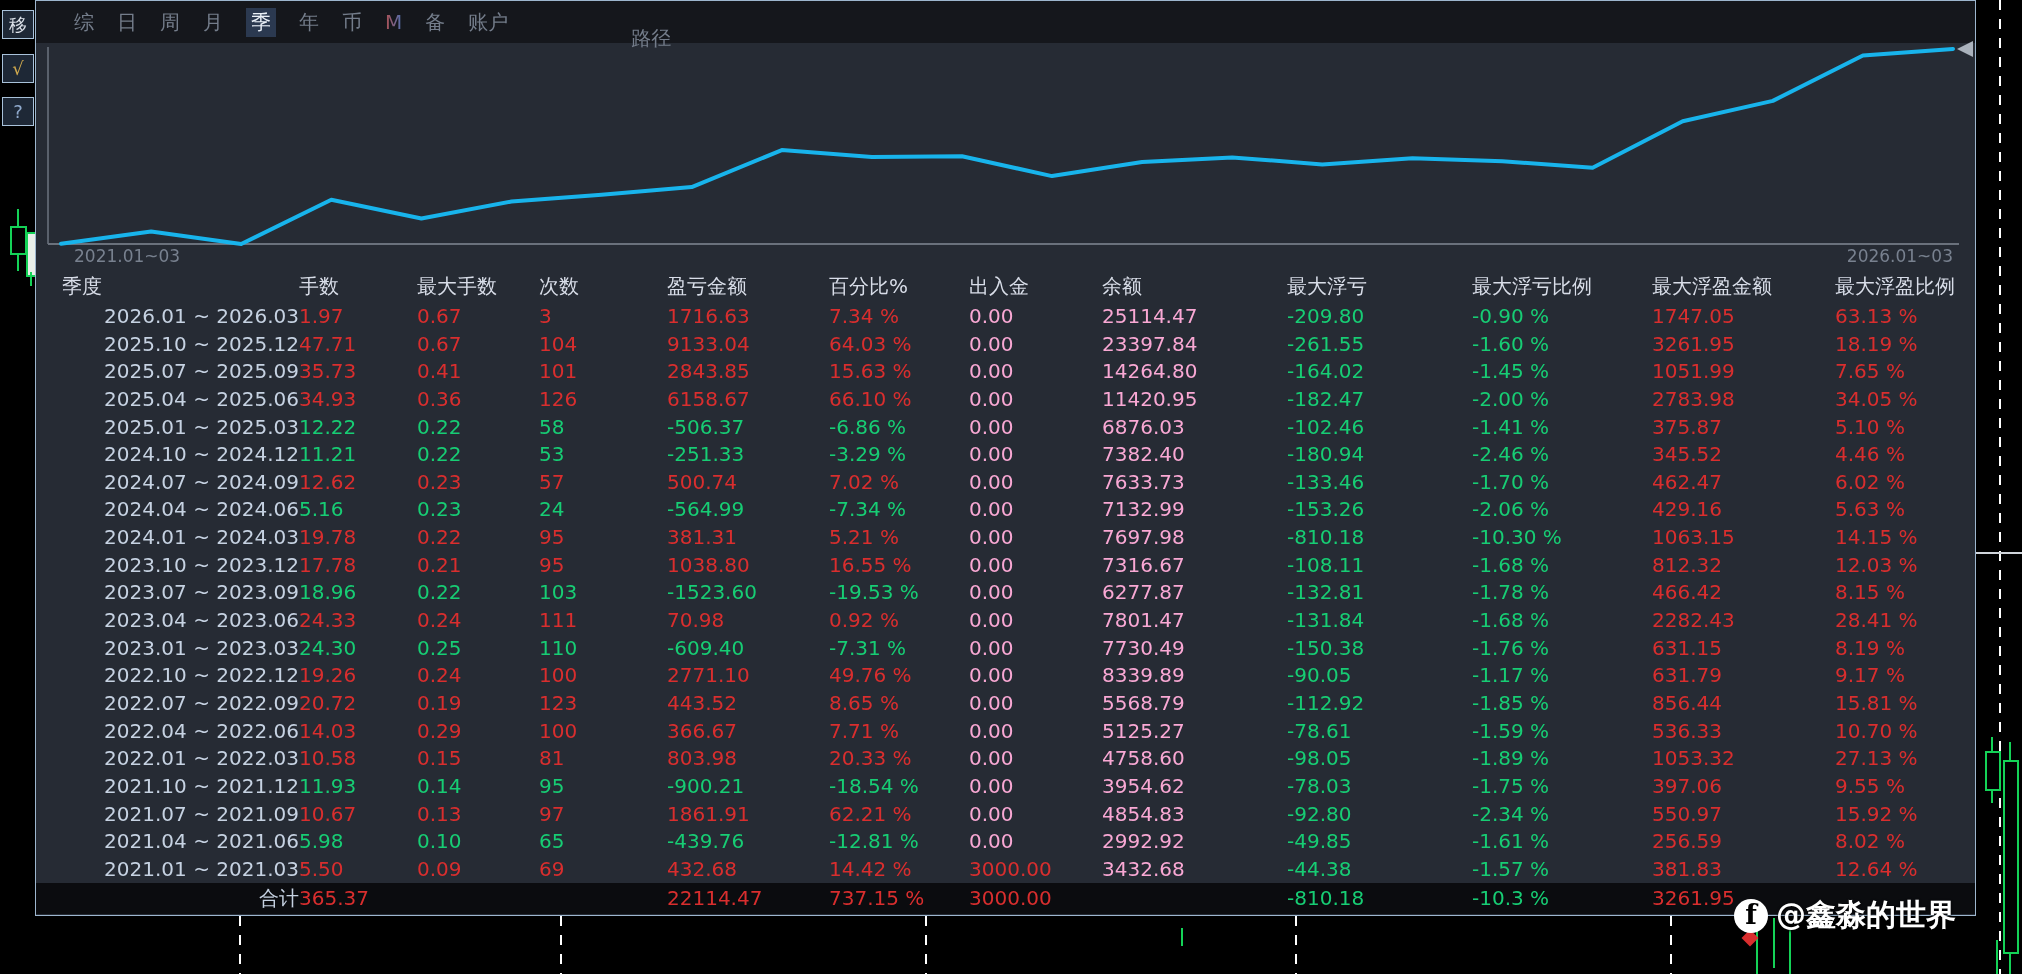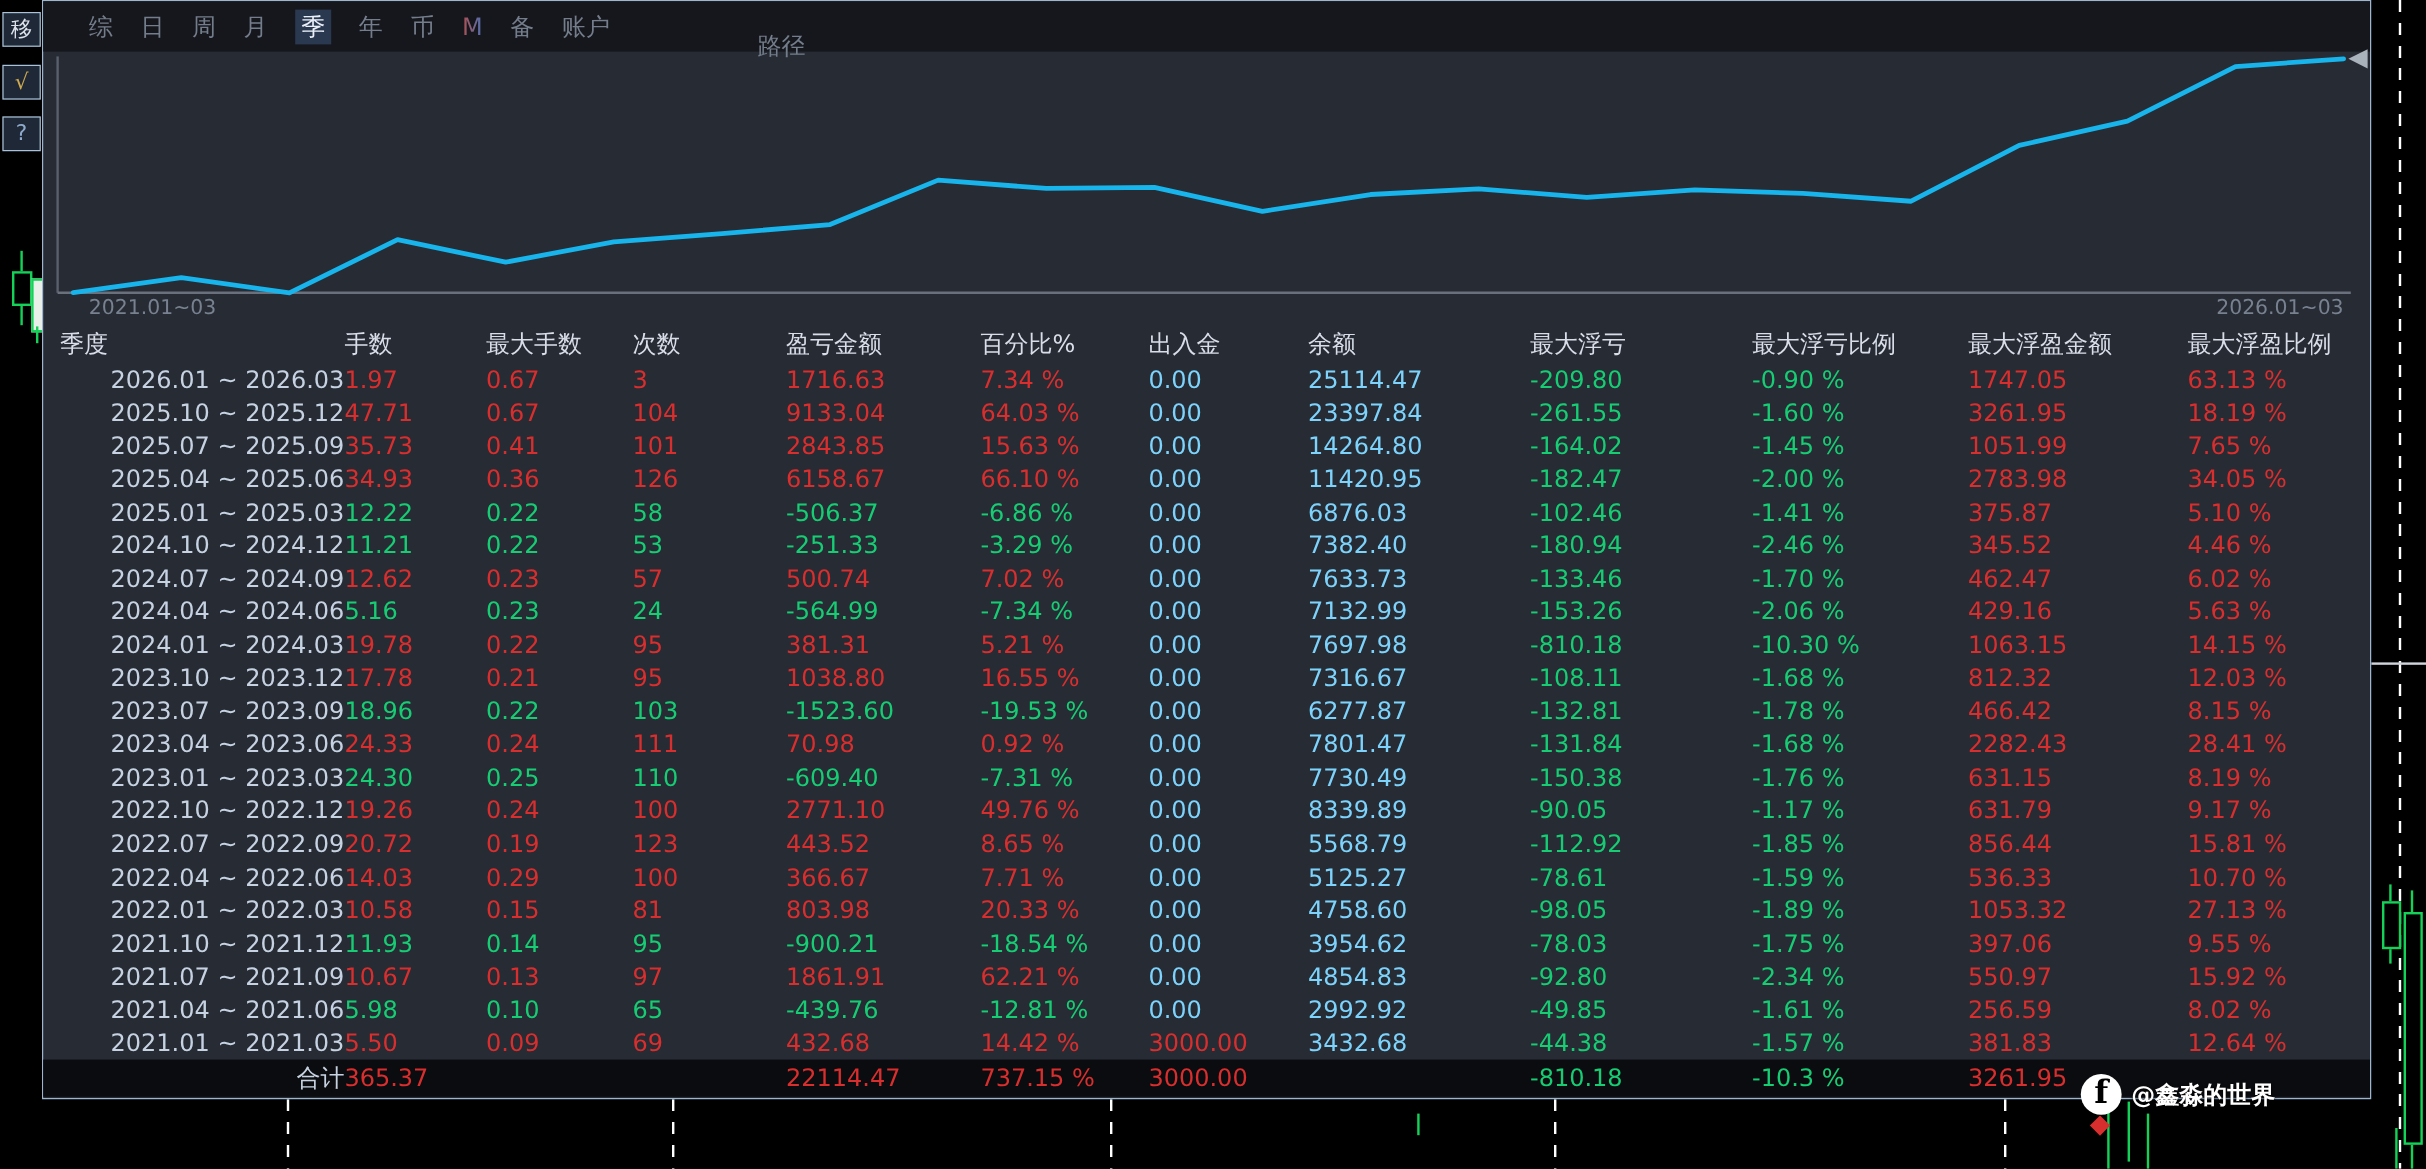--- a/index.html
+++ b/index.html
@@ -31,44 +31,44 @@
   .tab.selected{background:#2b3950;color:#e9eff7;padding:1px 5px;}
   .tab.m-tab{background:linear-gradient(90deg,#b05050,#5070b0);-webkit-background-clip:text;background-clip:text;color:transparent;}
   .tab.gap-before{margin-left:100px;margin-top:33px;}
   
   .chartwrap{position:relative;height:226px;text-align:center;}
   .chartwrap svg{display:block;}
   
   .thead,.trow,.ttotal{
     display:grid;
     grid-template-columns:237px 118px 122px 128px 162px 140px 133px 185px 185px 180px 183px 1fr;
-    padding-left:14px;white-space:nowrap;
+    padding-left:26px;white-space:nowrap;
   }
   .thead{height:34px;line-height:34px;color:#d8dde8;font-size:20px;}
   .trow{height:27.65px;line-height:27.65px;font-size:20px;}
   .ttotal{height:31px;line-height:31px;font-size:20px;background:#0b0c0f;}
   .q{color:#c6d2e2;text-align:right;}
   .up{color:#d92e2e;}
   .down{color:#17cd74;}
-  .neu{color:#7dd3fc;}
+  .neu{color:#f9a8d4;}
   
   .vdash{position:absolute;width:2px;background:repeating-linear-gradient(to bottom,#fff 0 10px,transparent 10px 19px);z-index:1;}
   .hseg{position:absolute;height:2px;background:#d0d5db;z-index:1;}
   .wick{position:absolute;width:2px;background:#14d257;z-index:1;}
   .candle{position:absolute;border:2px solid #14d257;background:#000;z-index:1;}
   .candle.white-fill{background:#e9efe9;}
   .diamond{position:absolute;width:12px;height:12px;background:#d92e2e;transform:rotate(45deg);z-index:3;}
   
   .watermark{position:absolute;left:1734px;top:895px;display:flex;align-items:center;gap:8px;z-index:6;}
   .fb-icon{
     width:34px;height:34px;border-radius:50%;background:#fff;color:#000;
     font-family:"DejaVu Serif","Liberation Serif",serif;font-weight:bold;
     font-size:27px;text-align:center;line-height:32px;
   }
-  .handle{color:#fff;font-size:20px;font-weight:bold;text-shadow:0 1px 3px #000;white-space:nowrap;}
+  .handle{color:#fff;font-size:30px;font-weight:bold;text-shadow:0 1px 3px #000;white-space:nowrap;}
 </style>
 </head>
 <body>
 
 <div id="side-buttons">
     <div class="side-btn">移</div>
     <div class="side-btn">√</div>
     <div class="side-btn">?</div>
   </div>
 

